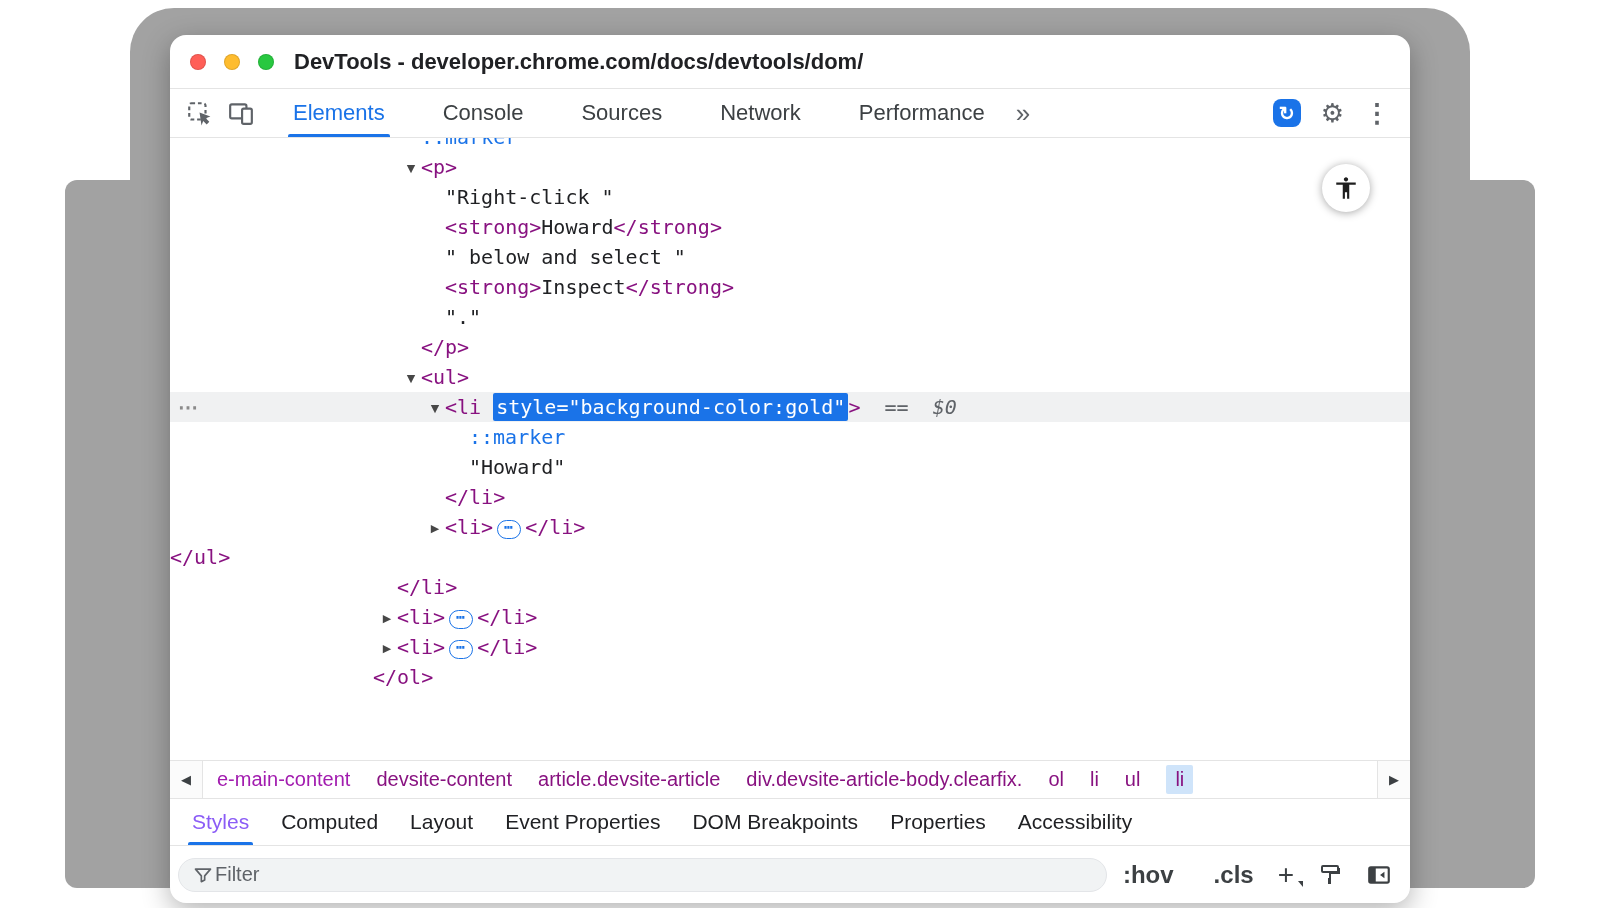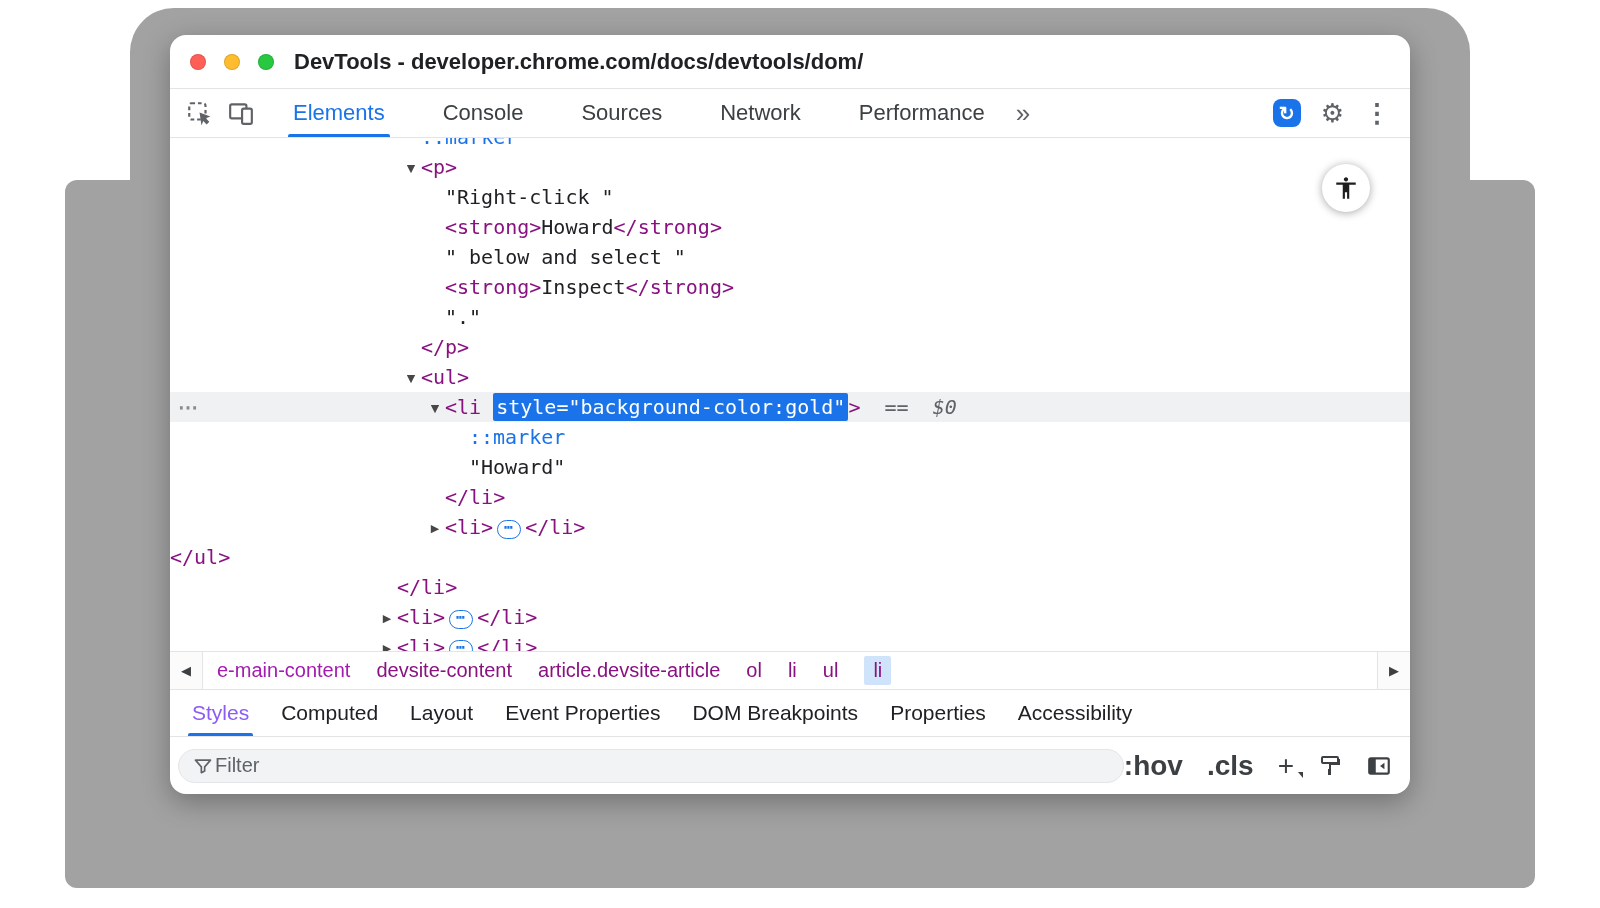--- a/index.html
+++ b/index.html
@@ -6,21 +6,21 @@
   body{
     width:1600px;height:908px;position:relative;overflow:hidden;
     background:#ffffff;font-family:"Liberation Sans",sans-serif;color:#202124;
   }
   
   .backdrop-top{position:absolute;left:130px;top:8px;width:1340px;height:340px;background:#a2a2a2;border-radius:44px 44px 0 0;}
   .backdrop-bottom{position:absolute;left:65px;top:180px;width:1470px;height:708px;background:#a2a2a2;border-radius:12px;}
 
   
   .window{
-    position:absolute;left:170px;top:35px;width:1240px;height:759px;
+    position:absolute;left:170px;top:35px;width:1240px;height:868px;
     background:#fff;border-radius:16px;box-shadow:0 8px 28px rgba(0,0,0,.30);
     display:flex;flex-direction:column;overflow:hidden;box-sizing:border-box;
   }
 
   
   .titlebar{flex:0 0 54px;display:flex;align-items:center;padding:0 20px;border-bottom:1px solid #e4e4e4;box-sizing:border-box;}
   .lights{display:flex;gap:18px;align-items:center;}
   .light{width:16px;height:16px;border-radius:50%;display:inline-block;box-shadow:inset 0 0 0 1px rgba(0,0,0,.12);}
   .light.red{background:#ff5f57;}
   .light.yellow{background:#febc2e;}
@@ -75,21 +75,21 @@
   .ptab.active{color:#8b5cf6;}
   .ptab.active::after{content:"";position:absolute;left:12px;right:12px;bottom:0;height:3px;background:#1a73e8;border-radius:2px 2px 0 0;}
 
   
   .filterbar{flex:0 0 58px;border-top:1px solid #e4e4e4;display:flex;align-items:center;padding:0 12px 0 8px;box-sizing:border-box;}
   .filter-input{width:950px;height:34px;border-radius:17px;background:#f1f3f4;border:1px solid #e3e5e8;
     display:flex;align-items:center;padding:0 14px;box-sizing:border-box;}
   .filter-input input{border:none;outline:none;background:transparent;font-family:"Liberation Sans",sans-serif;font-size:20px;color:#202124;width:100%;}
   .filter-input input::placeholder{color:#5f6368;}
   .filter-right{display:flex;align-items:center;gap:24px;margin-left:auto;padding-right:6px;color:#3c4043;}
-  .state-label{font-size:28px;font-weight:600;color:#3c4043;cursor:default;}
+  .state-label{font-size:24px;font-weight:600;color:#3c4043;cursor:default;margin-left:16px;}
   .plus-wrap{position:relative;display:flex;align-items:center;}
   .plus-label{font-size:28px;color:#3c4043;line-height:1;}
   .plus-caret{position:absolute;right:-9px;bottom:2px;width:0;height:0;border-left:5px solid transparent;border-top:6px solid #3c4043;}
   .svg-icon{display:grid;place-items:center;}
 </style>
 </head>
 <body>
 
 <div class="backdrop-top"></div>
 <div class="backdrop-bottom"></div>
@@ -161,20 +161,21 @@
       <div class="line" style="padding-left: 227px;"><span class="arrow">▶</span><span class="t-tag">&lt;li&gt;</span><span class="t-pill">⋯</span><span class="t-tag">&lt;/li&gt;</span></div>
       <div class="line" style="padding-left: 203px;"><span class="t-tag">&lt;/ol&gt;</span></div>
     </div>
 
   <div class="crumbs">
     <span class="crumb-nav left">◀</span>
     <div class="crumb-list" id="crumb-list">
         <span class="crumb dark">e-main-content</span>
         <span class="crumb">devsite-content</span>
         <span class="crumb">article.devsite-article</span>
+        <span class="crumb">div.devsite-article-body.clearfix.</span>
         <span class="crumb">ol</span>
         <span class="crumb">li</span>
         <span class="crumb">ul</span>
         <span class="crumb selected">li</span>
       </div>
     <span class="crumb-nav right">▶</span>
   </div>
 
   <div class="panel-tabs" id="panel-tabs">
       <div class="ptab active">Styles</div>

